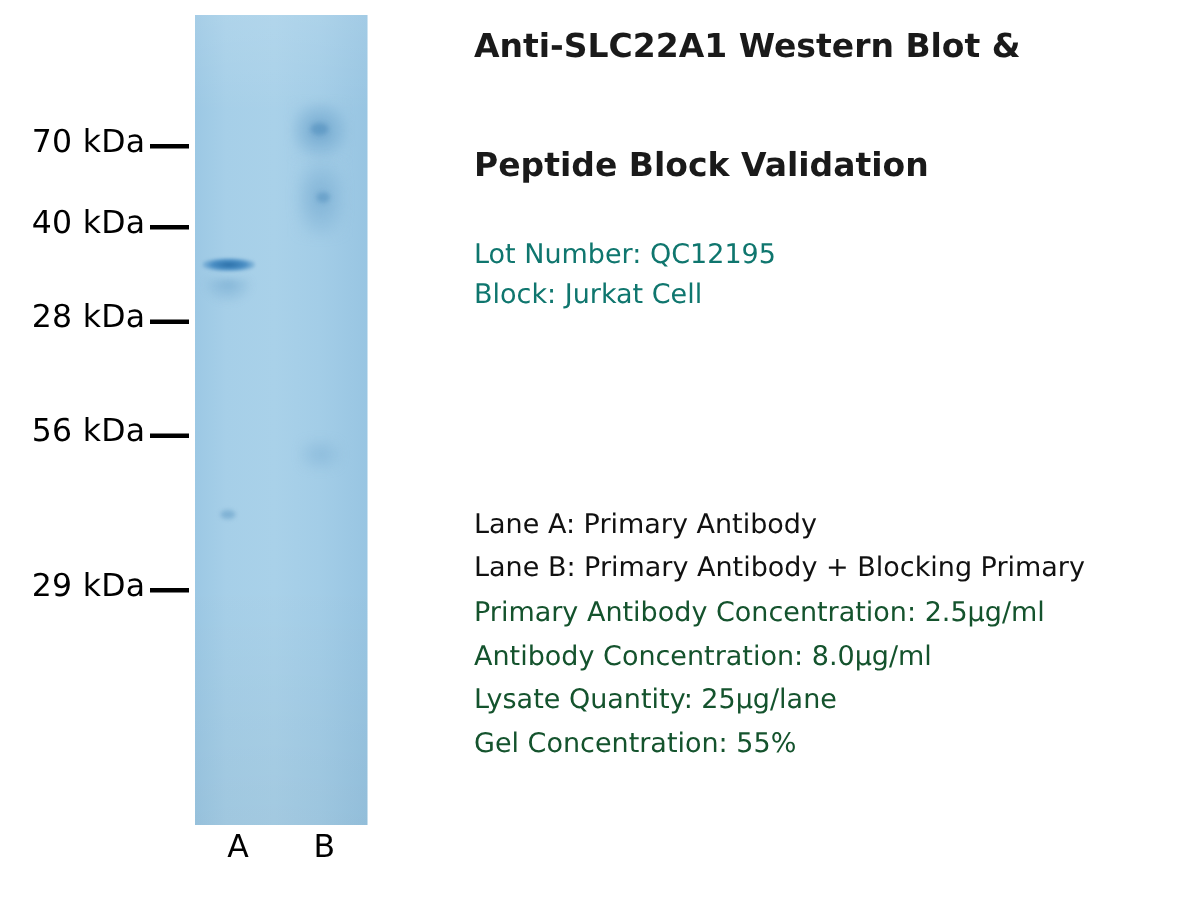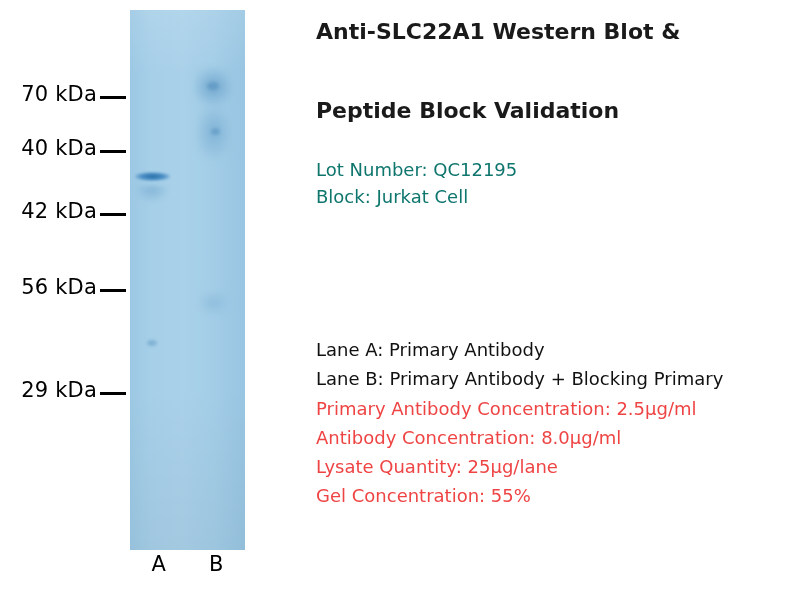--- a/index.html
+++ b/index.html
@@ -181,36 +181,36 @@
     color: #111;
     white-space: nowrap;
     margin-top: 25px;
   }
   .block-conc {
     position: absolute;
     top: 394px;
     left: 0;
     font-size: 18px;
     line-height: 29px;
-    color: #ef4444;
+    color: #14532d;
   }
   .row { display: block; }
 </style>
 </head>
 <body>
 
 <div class="ladder">
   <div class="marker" style="top:82px">
     <span>70 kDa</span><span class="dash"></span>
   </div>
   <div class="marker" style="top:136px">
     <span>40 kDa</span><span class="dash"></span>
   </div>
   <div class="marker" style="top:199px">
-    <span>42 kDa</span><span class="dash"></span>
+    <span>28 kDa</span><span class="dash"></span>
   </div>
   <div class="marker" style="top:275px">
     <span>56 kDa</span><span class="dash"></span>
   </div>
   <div class="marker" style="top:378px">
     <span>29 kDa</span><span class="dash"></span>
   </div>
 </div>
 
 <div class="blot">

